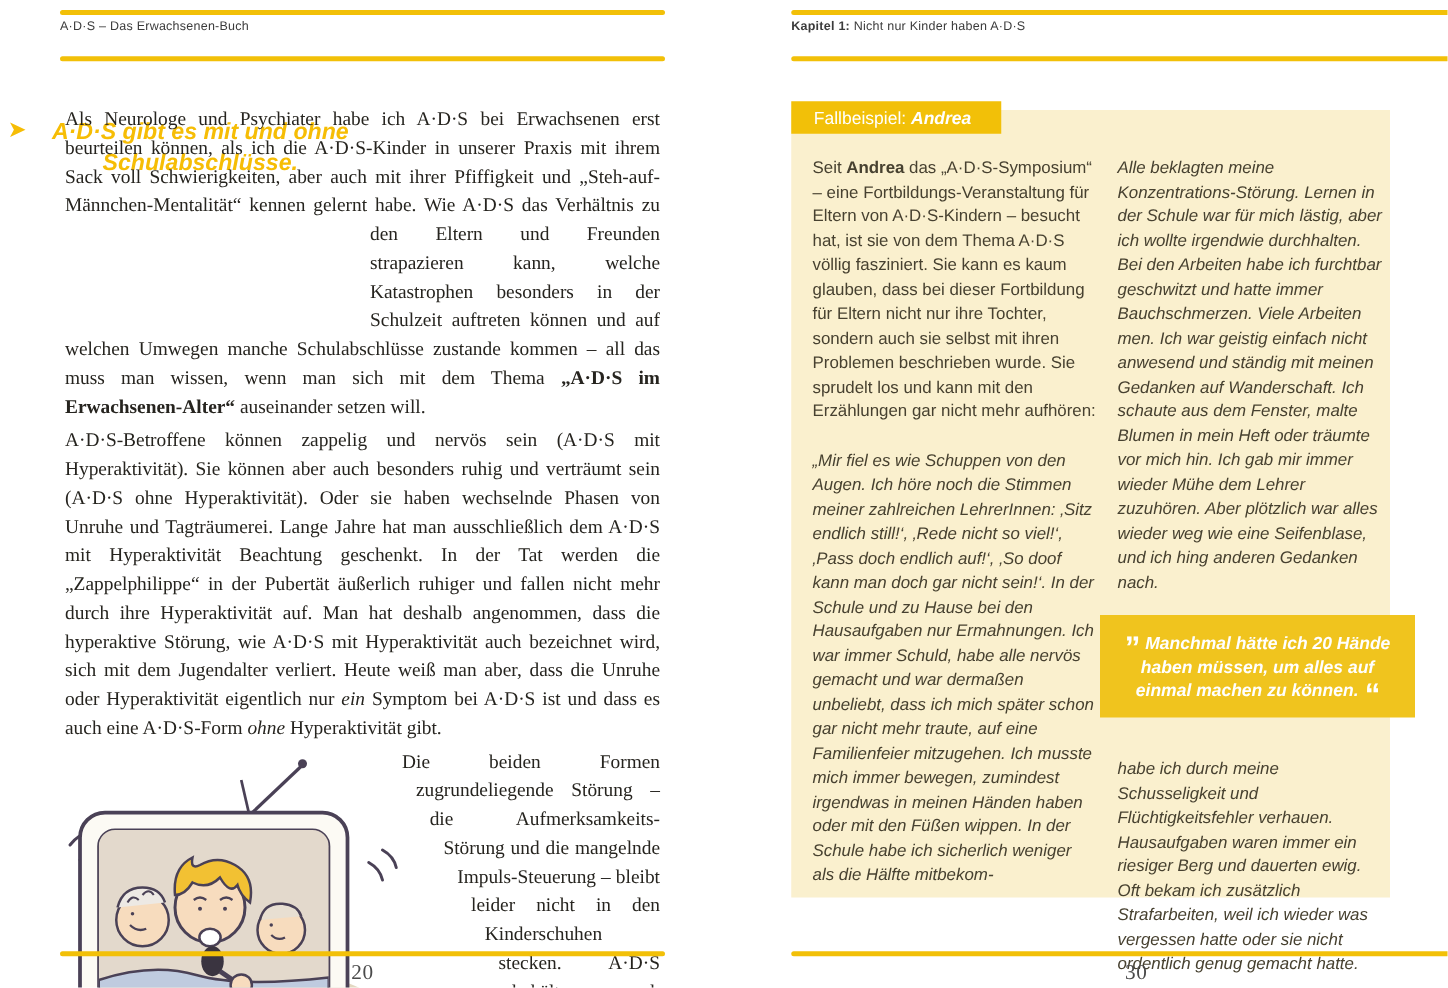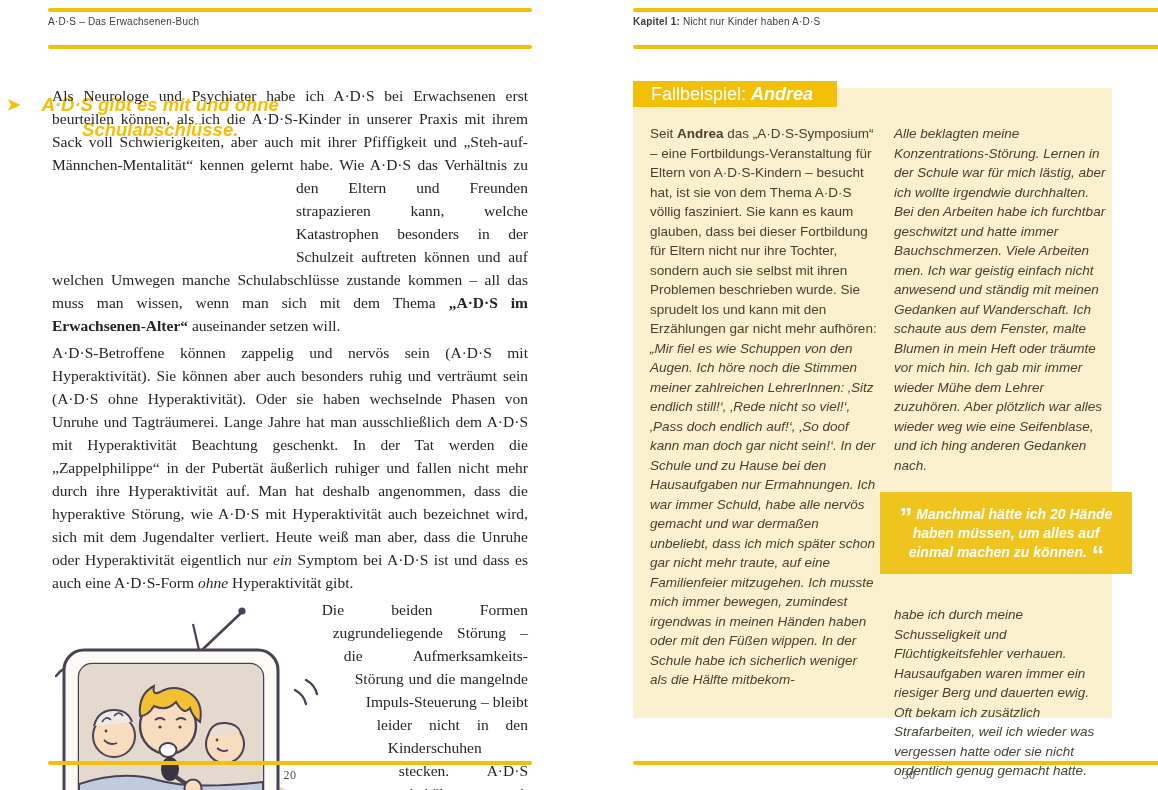--- a/index.html
+++ b/index.html
@@ -25,21 +25,21 @@
   .rule-top2{top:45px;}
   .rule-bottom{top:761px;}
 
   .running-head{
     position:absolute;top:16px;left:0;right:0;
     font-size:10px;letter-spacing:.2px;color:var(--head-ink,#3b3b3b);
   }
   .running-head b{font-weight:bold;}
   .page-num{
     position:absolute;top:768px;left:0;right:0;text-align:center;
-    font-family:"Liberation Serif",serif;font-size:12px;color:#4a4a4a;letter-spacing:.5px;
+    font-family:"Liberation Serif",serif;font-size:17px;color:#4a4a4a;letter-spacing:.5px;
   }
 
   
   #left-body{
     position:absolute;top:80px;left:0;width:484px;
     font-family:"Liberation Serif",serif;font-size:15.5px;line-height:23px;
     color:var(--ink-serif,#26241f);text-align:justify;
   }
   #left-body p{margin:4px;}
   .mnote-spacer{float:left;width:244px;height:92px;}
@@ -58,32 +58,32 @@
   }
   .tv-float svg{display:block;}
 
   
   .case-box{
     position:absolute;top:88px;left:0;width:479px;height:630px;
     background:var(--cream,#FAF0CE);
   }
   .case-tab{
     position:absolute;top:-7px;left:0;height:26px;line-height:26px;
-    background:var(--gold,#F2C008);color:#ffffff;font-size:18px;
+    background:var(--gold,#F2C008);color:#ffffff;font-size:14px;
     padding:0 24px 0 18px;white-space:nowrap;
   }
   .case-tab .tab-name{font-weight:bold;font-style:italic;}
   .case-cols{
     position:absolute;top:36px;left:17px;right:6px;display:flex;gap:16px;
     font-size:13.5px;line-height:19.5px;color:var(--ink-sans,#474130);text-align:left;
   }
   .case-col1{width:228px;flex:0 0 228px;}
   .case-col2{flex:1;min-width:0;}
   .case-cols p{margin:0;}
-  .case-cols .gap-after{}
+  .case-cols .gap-after{margin-bottom:20px;}
   .qtext{font-style:italic;}
   .bold{font-weight:bold;}
 
   .pullquote{
     margin:17px -26px 31px -14px;background:var(--pq-gold,#F0C41E);color:#ffffff;
     text-align:center;font-weight:bold;font-style:italic;
     font-size:14px;line-height:19px;padding:13px 10px 12px;
   }
   .pq-mark{
     font-style:normal;font-weight:bold;font-size:25px;line-height:0;

